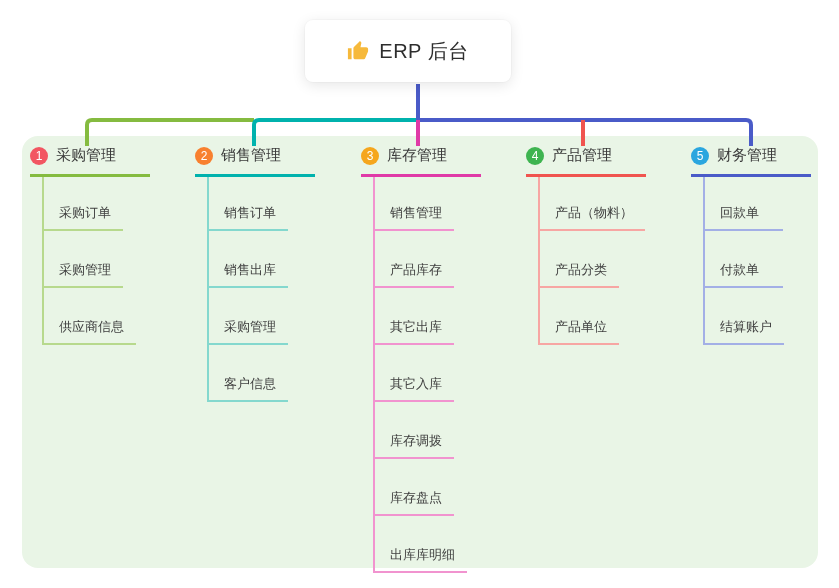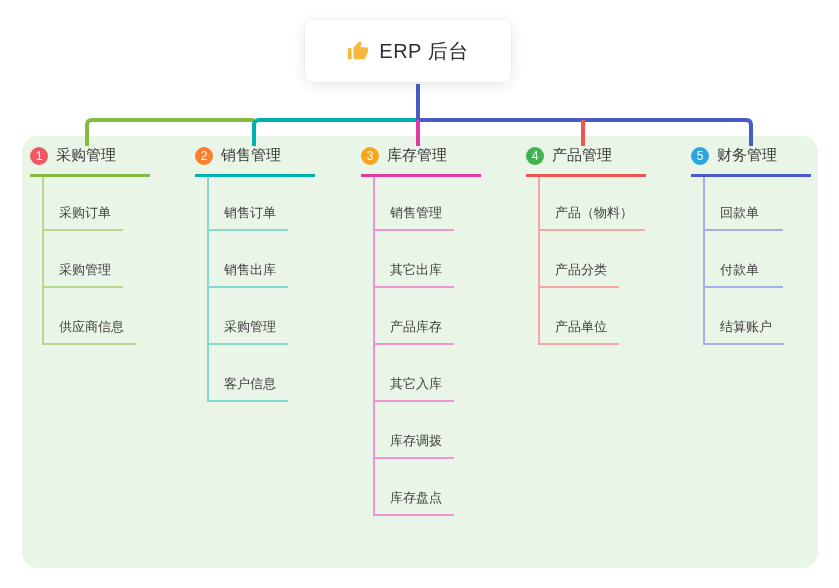--- a/index.html
+++ b/index.html
@@ -108,33 +108,36 @@
   <div class="branch b3 p3">
     <div class="branch-header">
       <span class="badge">3</span>
       <span class="branch-label">库存管理</span>
     </div>
     <div class="children">
       <div class="child">
           <span>销售管理</span>
         </div>
       <div class="child">
-          <span>其它出库</span>
+          <span>产品库存</span>
         </div>
       <div class="child">
-          <span>产品库存</span>
+          <span>其它出库</span>
         </div>
       <div class="child">
           <span>其它入库</span>
         </div>
       <div class="child">
           <span>库存调拨</span>
         </div>
       <div class="child">
           <span>库存盘点</span>
+        </div>
+      <div class="child">
+          <span>出库库明细</span>
         </div>
     </div>
   </div>
 
   <div class="branch b4 p4">
     <div class="branch-header">
       <span class="badge">4</span>
       <span class="branch-label">产品管理</span>
     </div>
     <div class="children">

